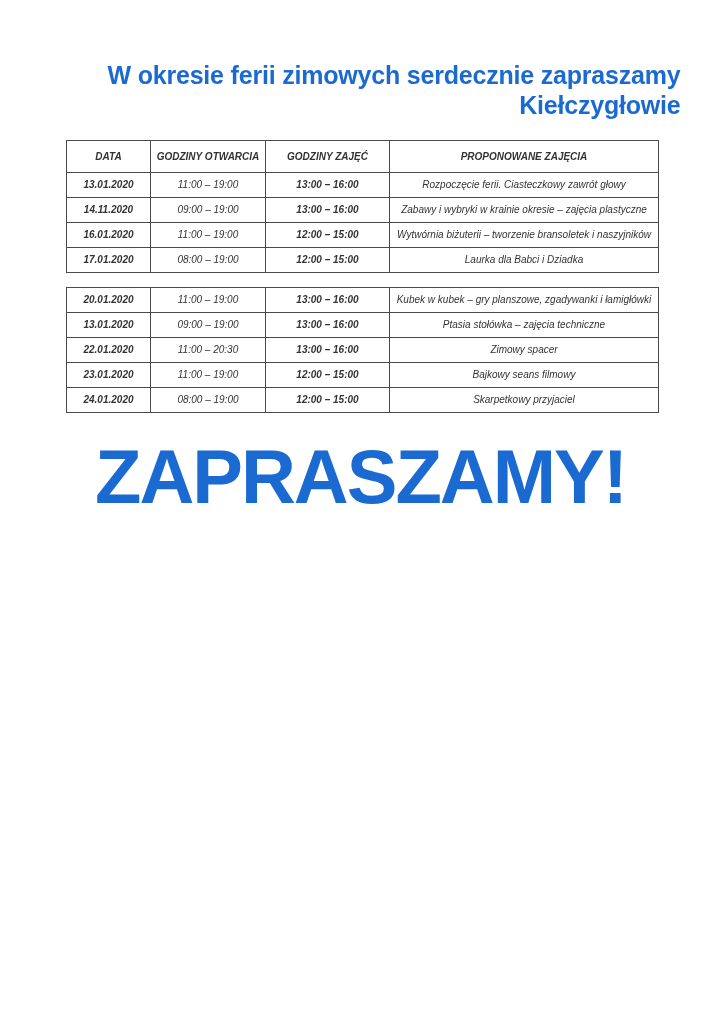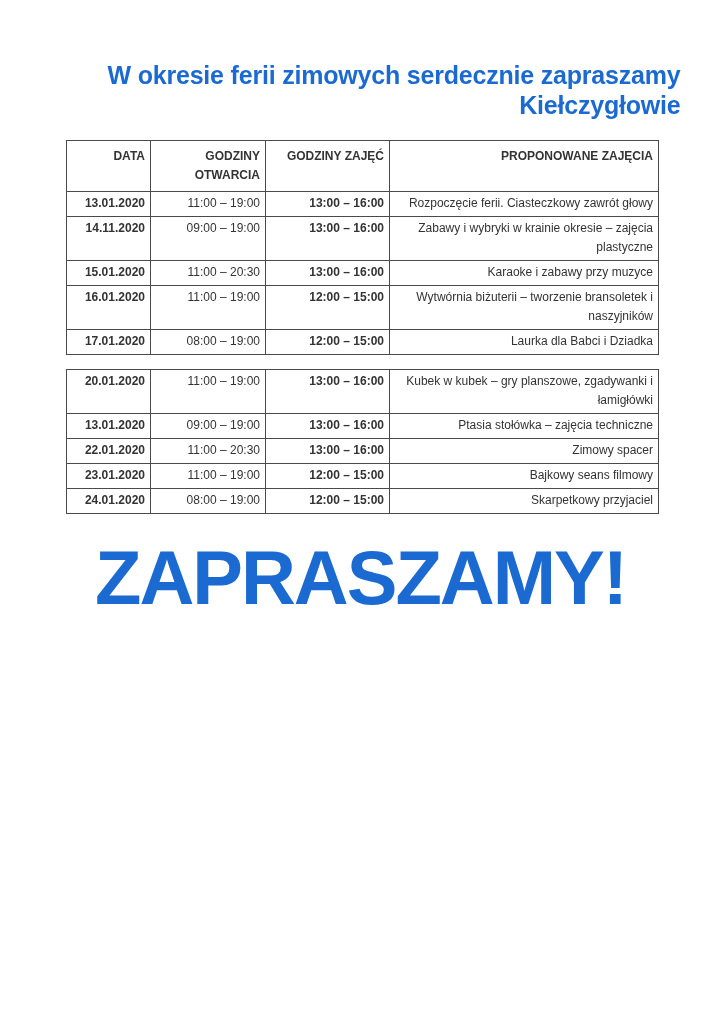--- a/index.html
+++ b/index.html
@@ -39,26 +39,27 @@
     width: 592px;
     margin-left: 66px;
   }
   table.schedule.second { margin-top: 14px; }
   .schedule col.col-date  { width: 84px; }
   .schedule col.col-open  { width: 115px; }
   .schedule col.col-hours { width: 124px; }
   .schedule col.col-act   { width: 269px; }
   .schedule th, .schedule td {
     border: 1px solid var(--color-border);
-    text-align: right;
+    text-align: center;
     vertical-align: top;
-    font-size: 12px;
+    font-size: 10px;
     line-height: 19px;
     padding: 2px 5px 3px 5px;
     overflow: hidden;
+    font-style: italic;
   }
   .schedule th {
     font-weight: 700;
     padding: 6px 5px;
   }
   .schedule td.c-date  { font-weight: 700; }
   .schedule td.c-hours { font-weight: 700; }
   .closing {
     margin-top: 26px;
     text-align: center;
@@ -99,26 +100,20 @@
         <td class="c-date">13.01.2020</td>
         <td class="c-open">11:00 – 19:00</td>
         <td class="c-hours">13:00 – 16:00</td>
         <td class="c-act">Rozpoczęcie ferii. Ciasteczkowy zawrót głowy</td>
       </tr>
       <tr>
         <td class="c-date">14.11.2020</td>
         <td class="c-open">09:00 – 19:00</td>
         <td class="c-hours">13:00 – 16:00</td>
         <td class="c-act">Zabawy i wybryki w krainie okresie – zajęcia plastyczne</td>
-      </tr>
-      <tr>
-        <td class="c-date">15.01.2020</td>
-        <td class="c-open">11:00 – 20:30</td>
-        <td class="c-hours">13:00 – 16:00</td>
-        <td class="c-act">Karaoke i zabawy przy muzyce</td>
       </tr>
       <tr>
         <td class="c-date">16.01.2020</td>
         <td class="c-open">11:00 – 19:00</td>
         <td class="c-hours">12:00 – 15:00</td>
         <td class="c-act">Wytwórnia biżuterii – tworzenie bransoletek i naszyjników</td>
       </tr>
       <tr>
         <td class="c-date">17.01.2020</td>
         <td class="c-open">08:00 – 19:00</td>

